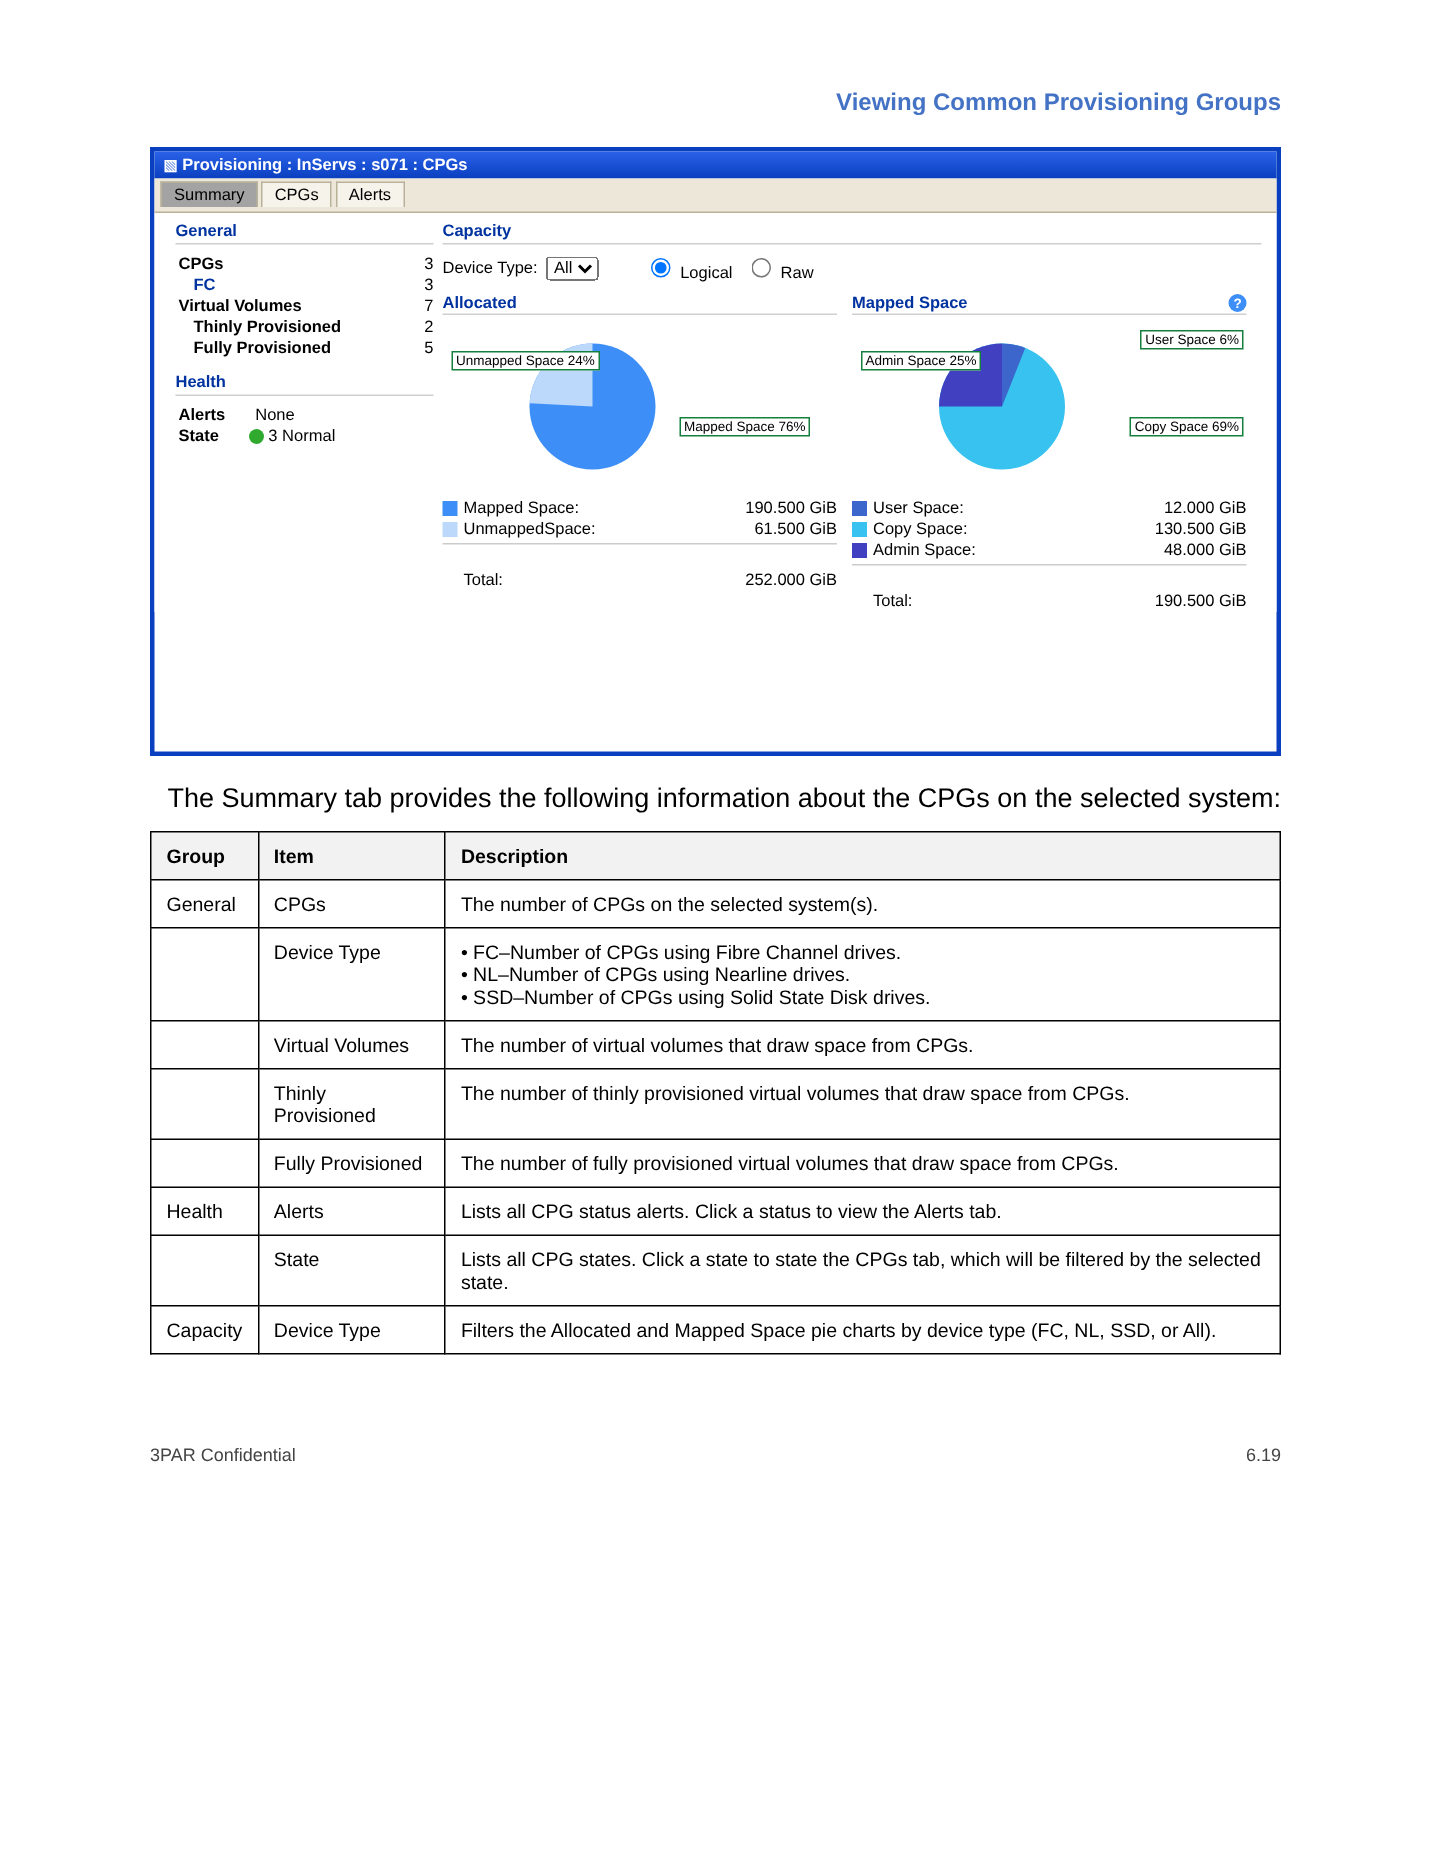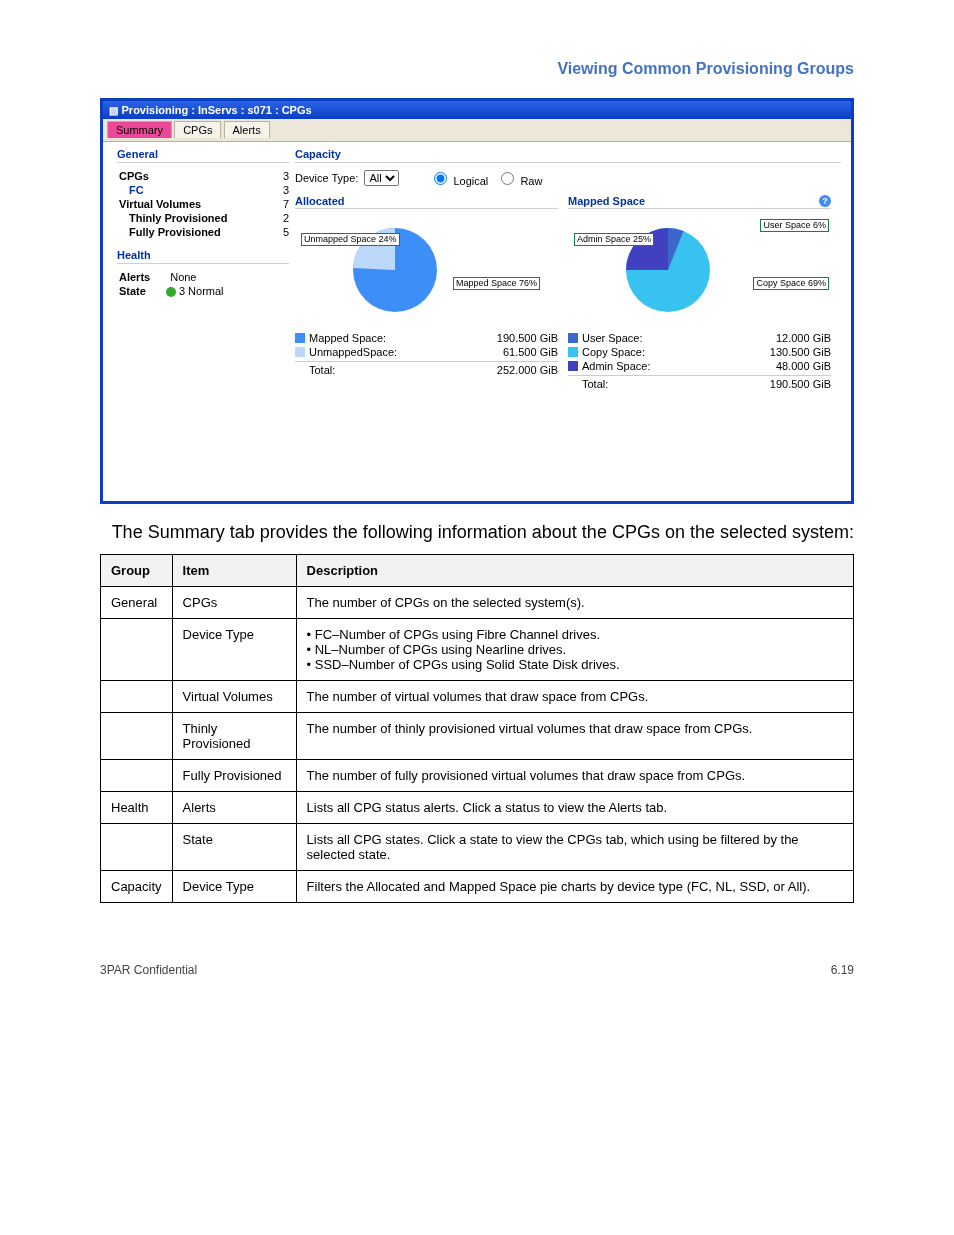--- a/index.html
+++ b/index.html
@@ -42,21 +42,21 @@
   }
   .tab {
     display: inline-block;
     background: #f6f3ea;
     border: 1px solid #b9b29a;
     border-bottom: none;
     padding: 2px 8px;
     font-size: 11px;
     margin-right: -1px;
   }
-  .tab.active { background: #ec4899; }
+  .tab.active { background: #a3a3a3; }
   .panes {
     display: flex;
     padding: 6px 10px 0 14px;
     background: #fff;
   }
   .leftcol { width: 172px; }
   .rightcol { flex: 1; padding-left: 6px; }
   .sect-head {
     color: #0033a0;
     font-weight: bold;
@@ -95,21 +95,21 @@
     background:#fff;
     font-size:9px;
     text-align:center;
     line-height:1.05;
     padding:1px 2px;
   }
   .legend { margin-top:6px; font-size:11px; margin-right:10px;}
   .legend .row { display:flex; align-items:center; justify-content:space-between; padding:1px 0;}
   .legend .lbl { display:flex; align-items:center; }
   .swatch { width:10px; height:10px; display:inline-block; margin-right:4px;}
-  .legend .total { border-top:1px solid #ccc; margin-top:2px; padding-top:2px;}
+  .legend .total { border-top:1px solid #ccc; margin-top:2px; padding-top:18px;}
   .para { font-family: Arial, sans-serif; font-size:18px; line-height:1.35; margin:16px 0 10px 0;text-align:right;}
   .doc-table { border-collapse:collapse; width:100%; font-family:Arial,sans-serif; font-size:13px;}
   .doc-table th, .doc-table td { border:1px solid #000; padding:8px 10px; vertical-align:top; text-align:left;margin-top:27px;}
   .doc-table th { background:#f2f2f2; font-weight:bold;}
   .footer { display:flex; justify-content:space-between; font-family:Arial,sans-serif; font-size:12px; color:#444; margin-top:60px;}
   .dot { display:inline-block; width:10px; height:10px; border-radius:5px; background:#2faa2f; vertical-align:middle; margin-right:3px;}
 </style>
 </head>
 <body>
 
@@ -318,21 +318,21 @@
           <td style="white-space: pre-line;">The number of fully provisioned virtual volumes that draw space from CPGs.</td>
         </tr>
         <tr>
           <td>Health</td>
           <td>Alerts</td>
           <td style="white-space: pre-line;">Lists all CPG status alerts. Click a status to view the Alerts tab.</td>
         </tr>
         <tr>
           <td></td>
           <td>State</td>
-          <td style="white-space: pre-line;">Lists all CPG states. Click a state to view the CPGs tab, which using be filtered by the selected state.</td>
+          <td style="white-space: pre-line;">Lists all CPG states. Click a state to state the CPGs tab, which will be filtered by the selected state.</td>
         </tr>
         <tr>
           <td>Capacity</td>
           <td>Device Type</td>
           <td style="white-space: pre-line;">Filters the Allocated and Mapped Space pie charts by device type (FC, NL, SSD, or All).</td>
         </tr>
       </tbody>
   </table>
 
   <div class="footer">

